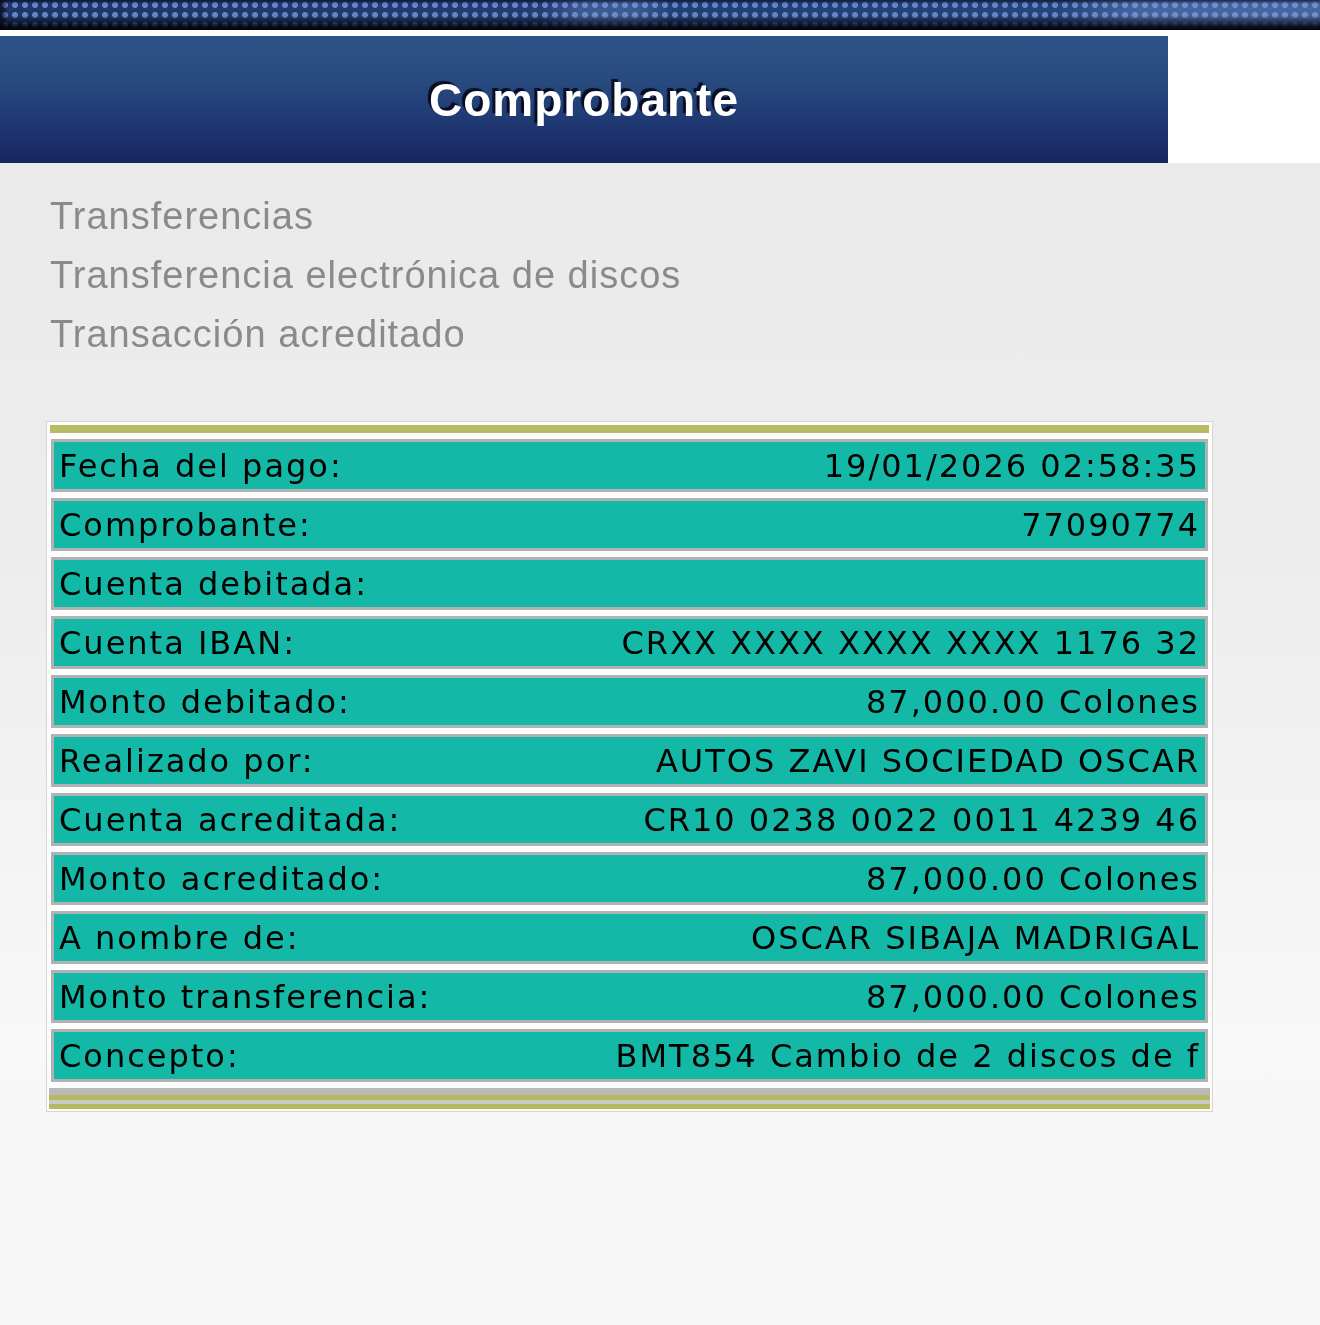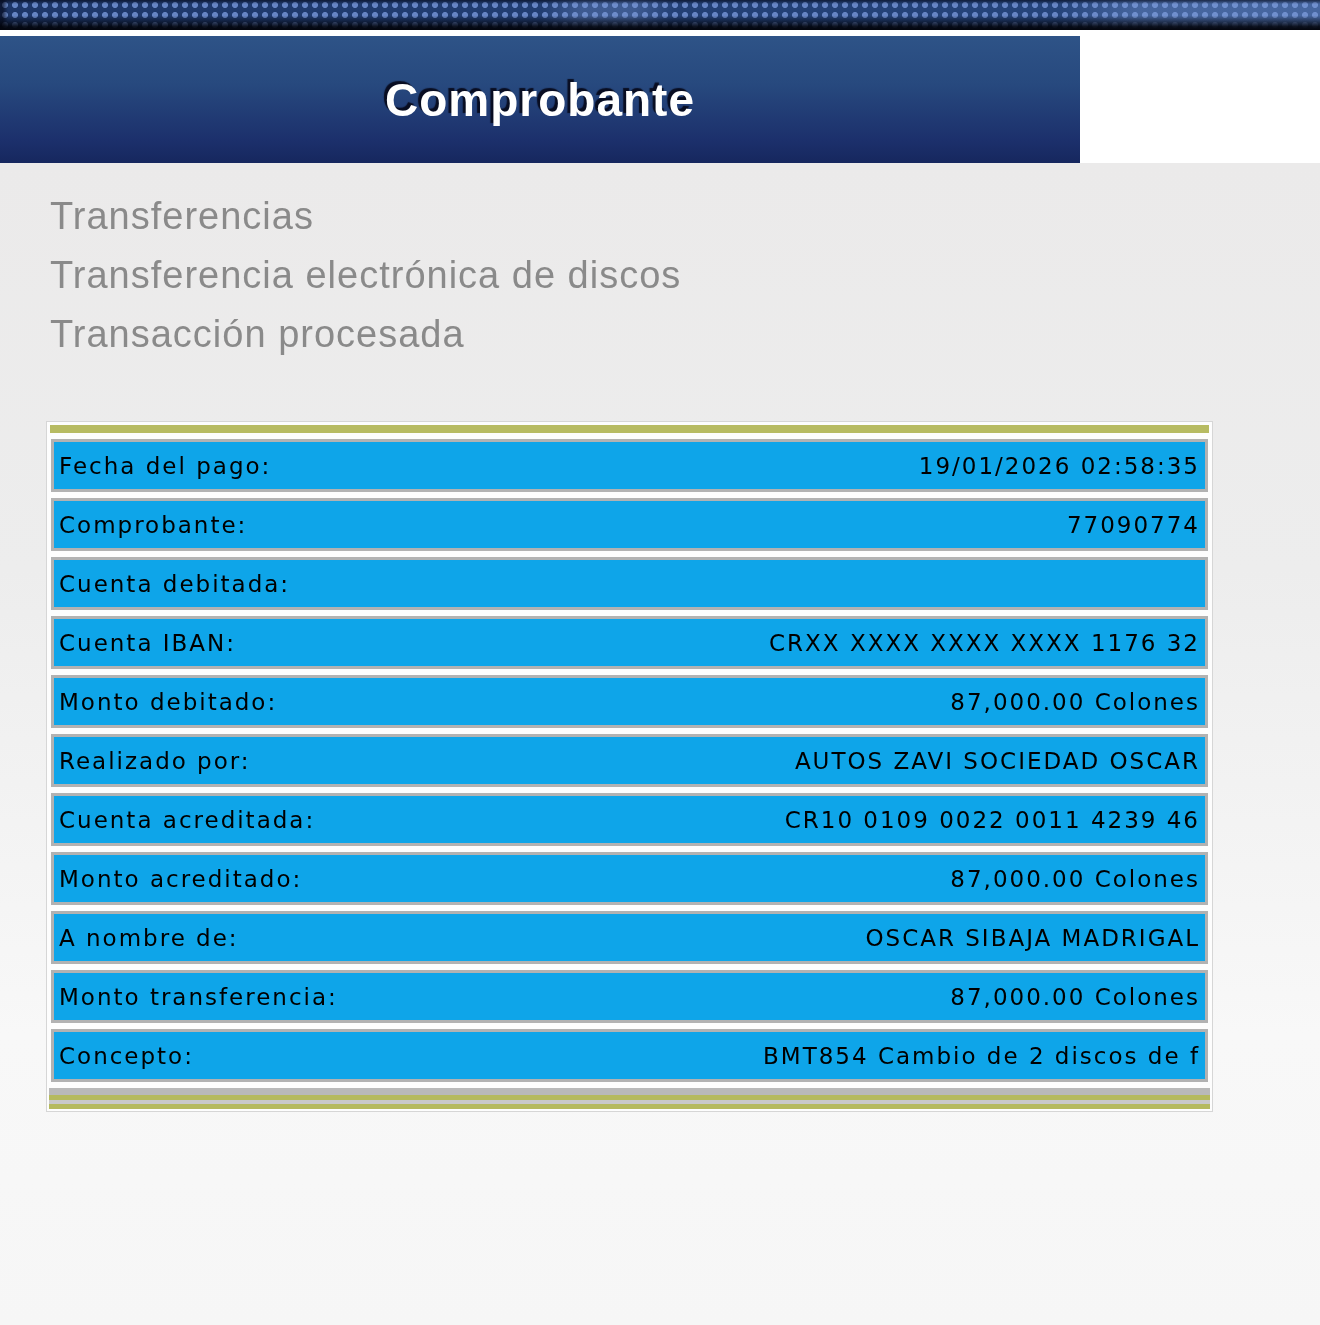--- a/index.html
+++ b/index.html
@@ -29,21 +29,21 @@
       
       radial-gradient(circle at 5px 5px, rgba(105,136,200,.95) 0 2.6px, rgba(105,136,200,0) 3.5px),
       
       linear-gradient(90deg,#1d3668,#27477f);
     background-size:auto,auto,auto,10px 10px,auto;
   }
 
   
   .banner{
     margin-top:6px;
-    height:127px;width:1080px;
+    height:127px;width:1168px;
     background:linear-gradient(180deg,#2e5387 0%,#27497e 38%,#1c306c 82%,#16275e 100%);
     display:flex;align-items:center;justify-content:center;
   }
   .banner h1{
     margin:0;
     font-family:"Liberation Sans",sans-serif;
     font-weight:bold;font-size:46px;letter-spacing:1px;
     color:#ffffff;
     text-shadow:-3px -3px 1px rgba(6,9,26,.92);
   }
@@ -68,25 +68,25 @@
     width:1167px;box-sizing:border-box;
     background:#fdfdfd;
     border:1px solid #d6d6d6;
     padding:2px;
   }
   .olive-top{height:8px;background:#b7bb62;margin:1px 1px 0 1px;}
 
   .row{
     margin:6px 2px 0 2px;
     border:3px solid #b2b2b2;
-    background:#0ea5e9;
+    background:#14b8a6;
     height:47px;
     display:flex;align-items:center;justify-content:space-between;
     padding:0 5px;
-    font-size:23px;letter-spacing:2px;color:#000;
+    font-size:32px;letter-spacing:2px;color:#000;
     white-space:nowrap;overflow:hidden;
   }
   .row .label{flex:0 0 auto;margin-right:18px;}
   .row .value{flex:0 0 auto;text-align:center;}
 
   .bottom-border{margin-top:6px;}
   .bb-gray {height:7px;background:#b9b9b9;}
   .bb-olive{height:5px;background:#b5ba5e;}
   .bb-light{height:4px;background:#c9c9c9;}
 </style>
@@ -101,21 +101,21 @@
     <h1>Comprobante</h1>
   </div>
 
   <div class="content">
 
     <div class="breadcrumbs">
   <div class="crumb">Transferencias</div>
 
   <div class="crumb">Transferencia electrónica de discos</div>
 
-  <div class="crumb">Transacción procesada</div>
+  <div class="crumb">Transacción acreditado</div>
 </div>
 
     <div class="receipt">
       <div class="olive-top"></div>
 
       <div class="rows">
   <div class="row">
     <span class="label">Fecha del pago:</span>
     <span class="value">19/01/2026 02:58:35</span>
   </div>
@@ -139,21 +139,21 @@
     <span class="value">87,000.00 Colones</span>
   </div>
 
   <div class="row">
     <span class="label">Realizado por:</span>
     <span class="value">AUTOS ZAVI SOCIEDAD OSCAR</span>
   </div>
 
   <div class="row">
     <span class="label">Cuenta acreditada:</span>
-    <span class="value">CR10 0109 0022 0011 4239 46</span>
+    <span class="value">CR10 0238 0022 0011 4239 46</span>
   </div>
 
   <div class="row">
     <span class="label">Monto acreditado:</span>
     <span class="value">87,000.00 Colones</span>
   </div>
 
   <div class="row">
     <span class="label">A nombre de:</span>
     <span class="value">OSCAR SIBAJA MADRIGAL</span>

